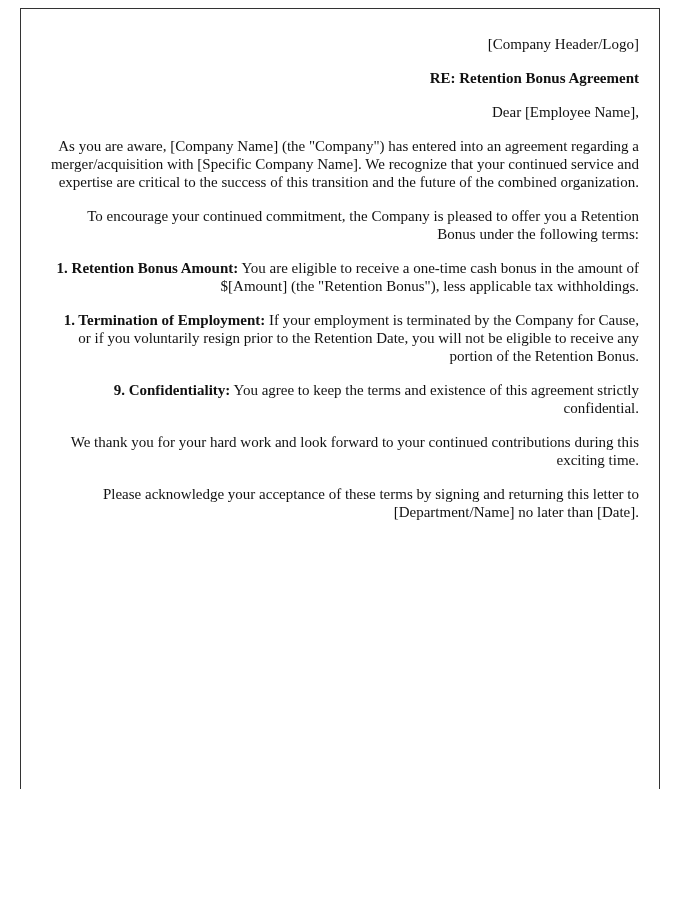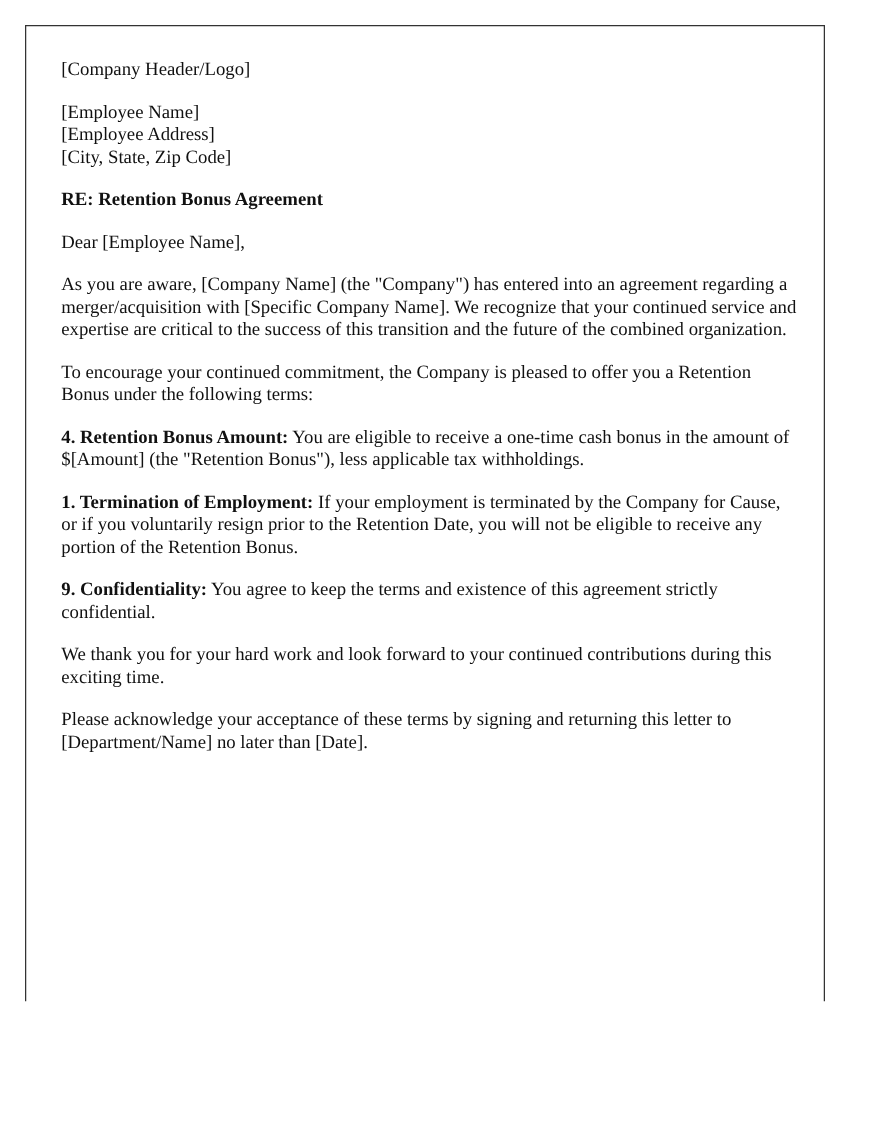--- a/index.html
+++ b/index.html
@@ -11,28 +11,29 @@
       width: 700px;
       height: 900px;
       position: relative;
       overflow: hidden;
       font-family: "Liberation Serif", "DejaVu Serif", serif;
       color: #111111;
     }
     .page {
       position: absolute;
       left: 20px;
-      top: 20px;
+      top: 8px;
       width: 640px;
       height: 781px;
       border-top: 1.5px solid #333333;
       border-left: 1.5px solid #333333;
       border-right: 1.5px solid #333333;
       box-sizing: border-box;
       overflow: hidden;
+      text-align: right;
     }
     .content {
       position: absolute;
       left: 28px;
       top: 26px;
       width: 590px;
       font-size: 15px;
       line-height: 18px;
     }
     .block {
@@ -47,35 +48,30 @@
   </style>
 </head>
 <body>
 
 <div class="page">
   <div class="content">
 
     <p class="block">[Company Header/Logo]</p>
 
 
-    <p class="block">
-      <span class="line">[Employee Name]</span>
-      <span class="line">[Employee Address]</span>
-      <span class="line">[City, State, Zip Code]</span>
-    </p>
 
     <p class="block bold">RE: Retention Bonus Agreement</p>
 
     <p class="block">Dear [Employee Name],</p>
 
     <p class="block">As you are aware, [Company Name] (the "Company") has entered into an agreement regarding a merger/acquisition with [Specific Company Name]. We recognize that your continued service and expertise are critical to the success of this transition and the future of the combined organization.</p>
 
     <p class="block">To encourage your continued commitment, the Company is pleased to offer you a Retention Bonus under the following terms:</p>
 
-    <p class="block"><span class="bold">4. Retention Bonus Amount:</span><span> You are eligible to receive a one-time cash bonus in the amount of $[Amount] (the "Retention Bonus"), less applicable tax withholdings.</span></p>
+    <p class="block"><span class="bold">1. Retention Bonus Amount:</span><span> You are eligible to receive a one-time cash bonus in the amount of $[Amount] (the "Retention Bonus"), less applicable tax withholdings.</span></p>
 
 
 
     <p class="block"><span class="bold">1. Termination of Employment:</span><span> If your employment is terminated by the Company for Cause, or if you voluntarily resign prior to the Retention Date, you will not be eligible to receive any portion of the Retention Bonus.</span></p>
 
     <p class="block"><span class="bold">9. Confidentiality:</span><span> You agree to keep the terms and existence of this agreement strictly confidential.</span></p>
 
     <p class="block">We thank you for your hard work and look forward to your continued contributions during this exciting time.</p>
 
     <p class="block">Please acknowledge your acceptance of these terms by signing and returning this letter to [Department/Name] no later than [Date].</p>

